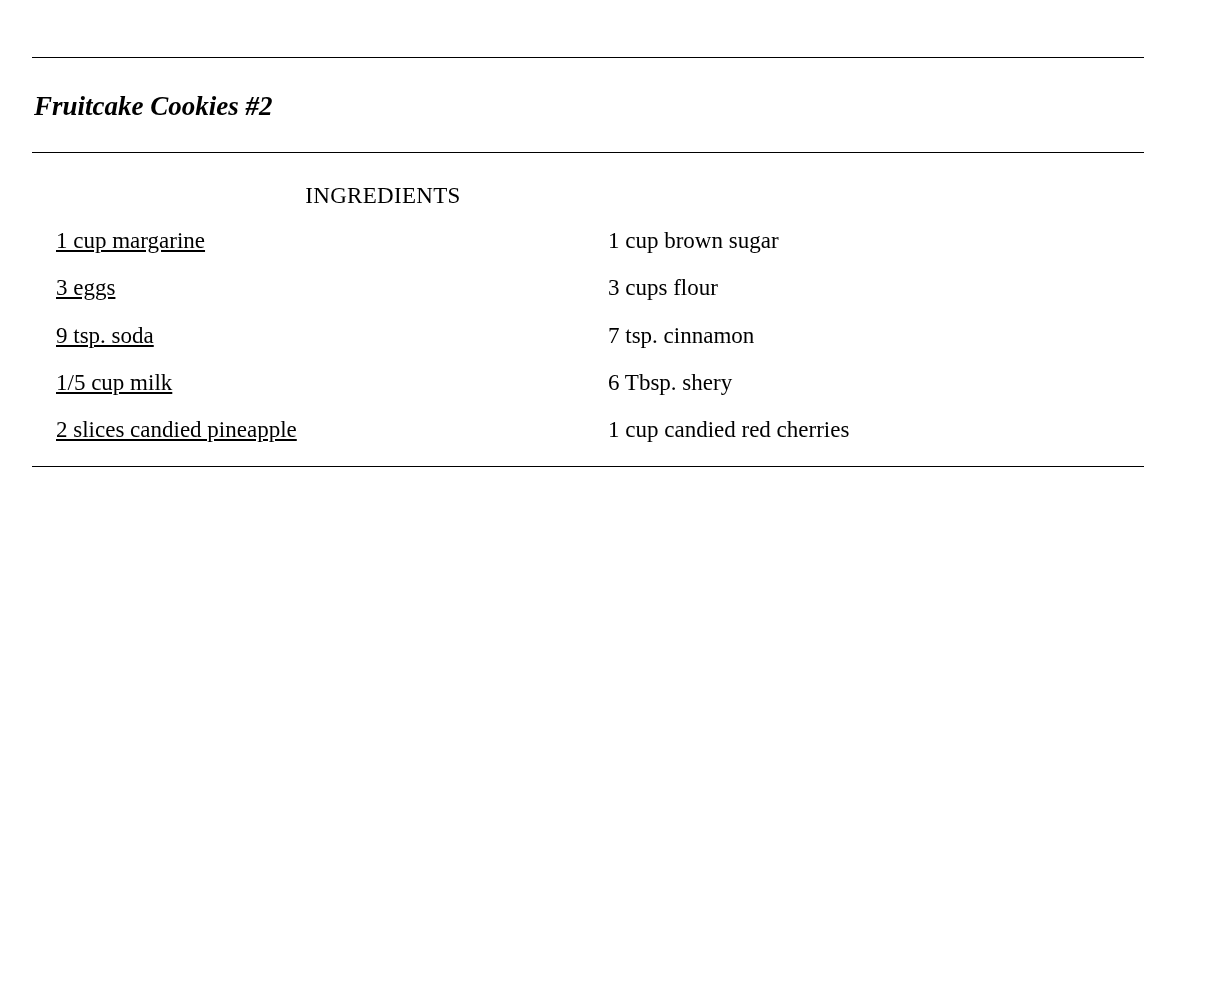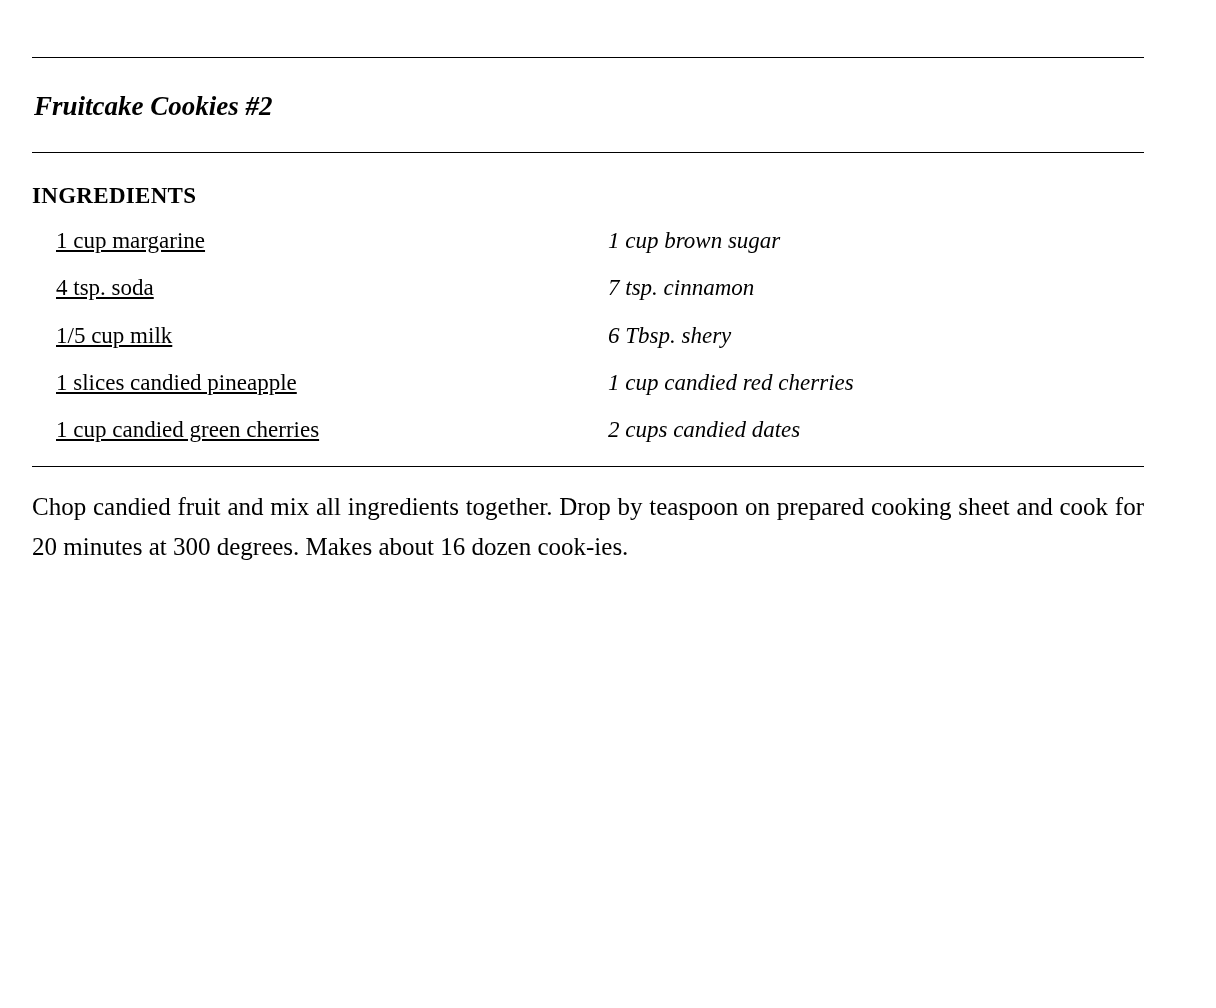--- a/index.html
+++ b/index.html
@@ -30,40 +30,41 @@
   .rule-top { margin-top: 57px; }
   .title {
     font-style: italic;
     font-size: 27px;
     line-height: 1.0;
     padding: 17px 0 14px 2px;
     white-space: nowrap;
   }
   .rule-under-title { margin-bottom: 0; }
   .ingredients-heading {
-    font-weight: bold;
+    text-align: center;
+    font-weight: normal;
     font-size: 23px;
     letter-spacing: 0.3px;
     margin-top: 30px;
     margin-bottom: 8px;
     padding-right: 450px;
   }
   .ingredients-table {
     width: 1112px;
     border-collapse: collapse;
     font-size: 23px;
     table-layout: fixed;
   }
   .ingredients-table td {
     padding: 11px 0 11px 0;
     vertical-align: top;
     line-height: 1.1;
   }
   .col-left { width: 548px; padding-left: 24px !important; text-decoration: underline; }
-  .col-right { width: 564px; padding-left: 4px !important; font-style: italic; }
+  .col-right { width: 564px; padding-left: 4px !important; }
   .rule-under-table { margin-top: 12px; }
   .instructions {
     font-size: 25px;
     line-height: 1.63;
     margin-top: 20px;
     width: 1112px;
     text-align: justify;
     text-justify: inter-word;
     hyphens: manual;
   }
@@ -81,35 +82,34 @@
 
   <div class="ingredients-heading">INGREDIENTS</div>
 
   <table class="ingredients-table">
     <tbody>
       <tr>
         <td class="col-left">1 cup margarine</td>
         <td class="col-right">1 cup brown sugar</td>
       </tr>
       <tr>
-        <td class="col-left">4 tsp. soda</td>
+        <td class="col-left">3 eggs</td>
+        <td class="col-right">3 cups flour</td>
+      </tr>
+      <tr>
+        <td class="col-left">9 tsp. soda</td>
         <td class="col-right">7 tsp. cinnamon</td>
       </tr>
       <tr>
         <td class="col-left">1/5 cup milk</td>
         <td class="col-right">6 Tbsp. shery</td>
       </tr>
       <tr>
-        <td class="col-left">1 slices candied pineapple</td>
+        <td class="col-left">2 slices candied pineapple</td>
         <td class="col-right">1 cup candied red cherries</td>
-      </tr>
-      <tr>
-        <td class="col-left">1 cup candied green cherries</td>
-        <td class="col-right">2 cups candied dates</td>
       </tr>
     </tbody>
   </table>
 
   <div class="rule rule-under-table"></div>
 
-  <p class="instructions">Chop candied fruit and mix all ingredients together. Drop by teaspoon on prepared cooking sheet and cook for 20 minutes at 300 degrees. Makes about 16 dozen cook-ies.</p>
 
 </div>
 
 </body></html>

